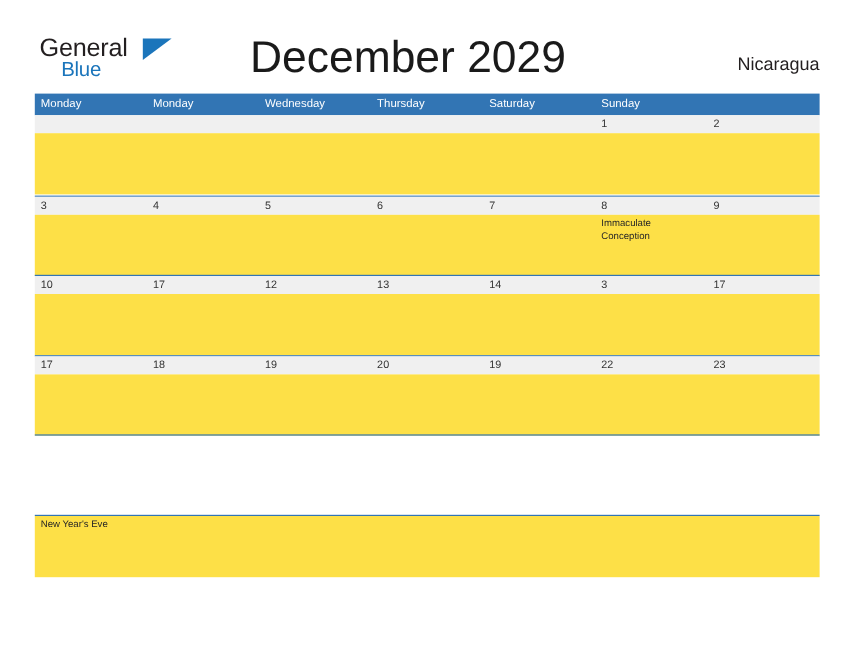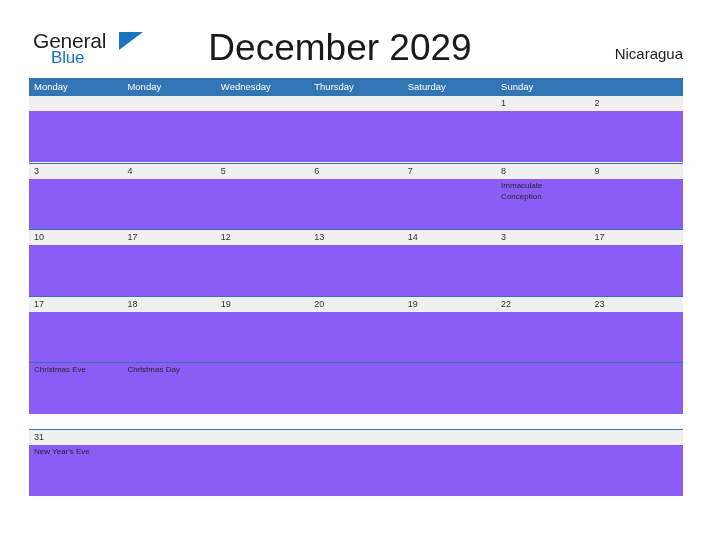--- a/index.html
+++ b/index.html
@@ -127,21 +127,21 @@
   .week-row .dateband {
     display: flex;
     width: 654px;
     height: 15px;
     background: #f0f0f0;
   }
   .week-row .bodyband {
     display: flex;
     width: 654px;
     height: 51px;
-    background: #8b5cf6;
+    background: #fde047;
   }
   .daynum-cell {
     width: 93.43px;
     flex: 0 0 93.43px;
     box-sizing: border-box;
     padding-left: 5px;
     font-size: 9px;
     line-height: 15px;
     color: #333333;
     font-family: "Liberation Sans", sans-serif;
@@ -266,44 +266,22 @@
           <div class="dayevent-cell"></div>
           <div class="dayevent-cell"></div>
           <div class="dayevent-cell"></div>
           <div class="dayevent-cell"></div>
           <div class="dayevent-cell"></div>
           <div class="dayevent-cell"></div>
           <div class="dayevent-cell"></div>
         </div>
       </div>
       <div class="week-row">
-        <div class="bodyband">
-          <div class="dayevent-cell">
-            <span class="ev">Christmas Eve</span>
-          </div>
-          <div class="dayevent-cell">
-            <span class="ev">Christmas Day</span>
-          </div>
-          <div class="dayevent-cell"></div>
-          <div class="dayevent-cell"></div>
-          <div class="dayevent-cell"></div>
-          <div class="dayevent-cell"></div>
-          <div class="dayevent-cell"></div>
-        </div>
-      </div>
-      <div class="week-row">
-        <div class="dateband">
-          <div class="daynum-cell">31</div>
-          <div class="daynum-cell"></div>
-          <div class="daynum-cell"></div>
-          <div class="daynum-cell"></div>
-          <div class="daynum-cell"></div>
-          <div class="daynum-cell"></div>
-          <div class="daynum-cell"></div>
-        </div>
+      </div>
+      <div class="week-row">
         <div class="bodyband">
           <div class="dayevent-cell">
             <span class="ev">New Year's Eve</span>
           </div>
           <div class="dayevent-cell"></div>
           <div class="dayevent-cell"></div>
           <div class="dayevent-cell"></div>
           <div class="dayevent-cell"></div>
           <div class="dayevent-cell"></div>
           <div class="dayevent-cell"></div>

